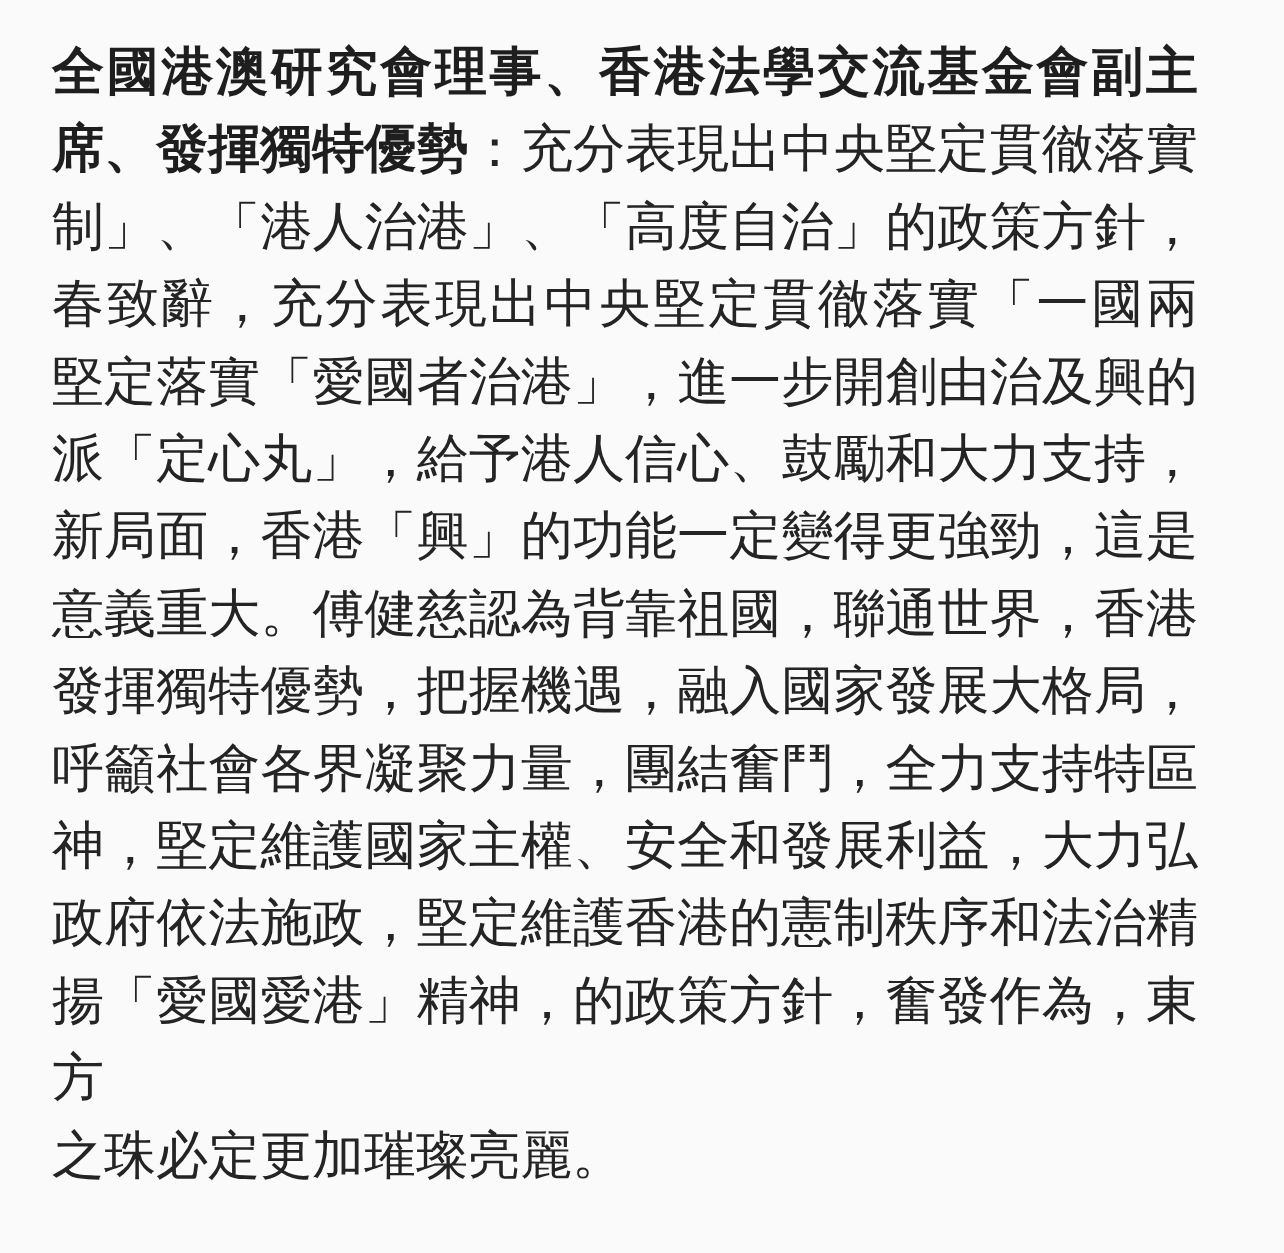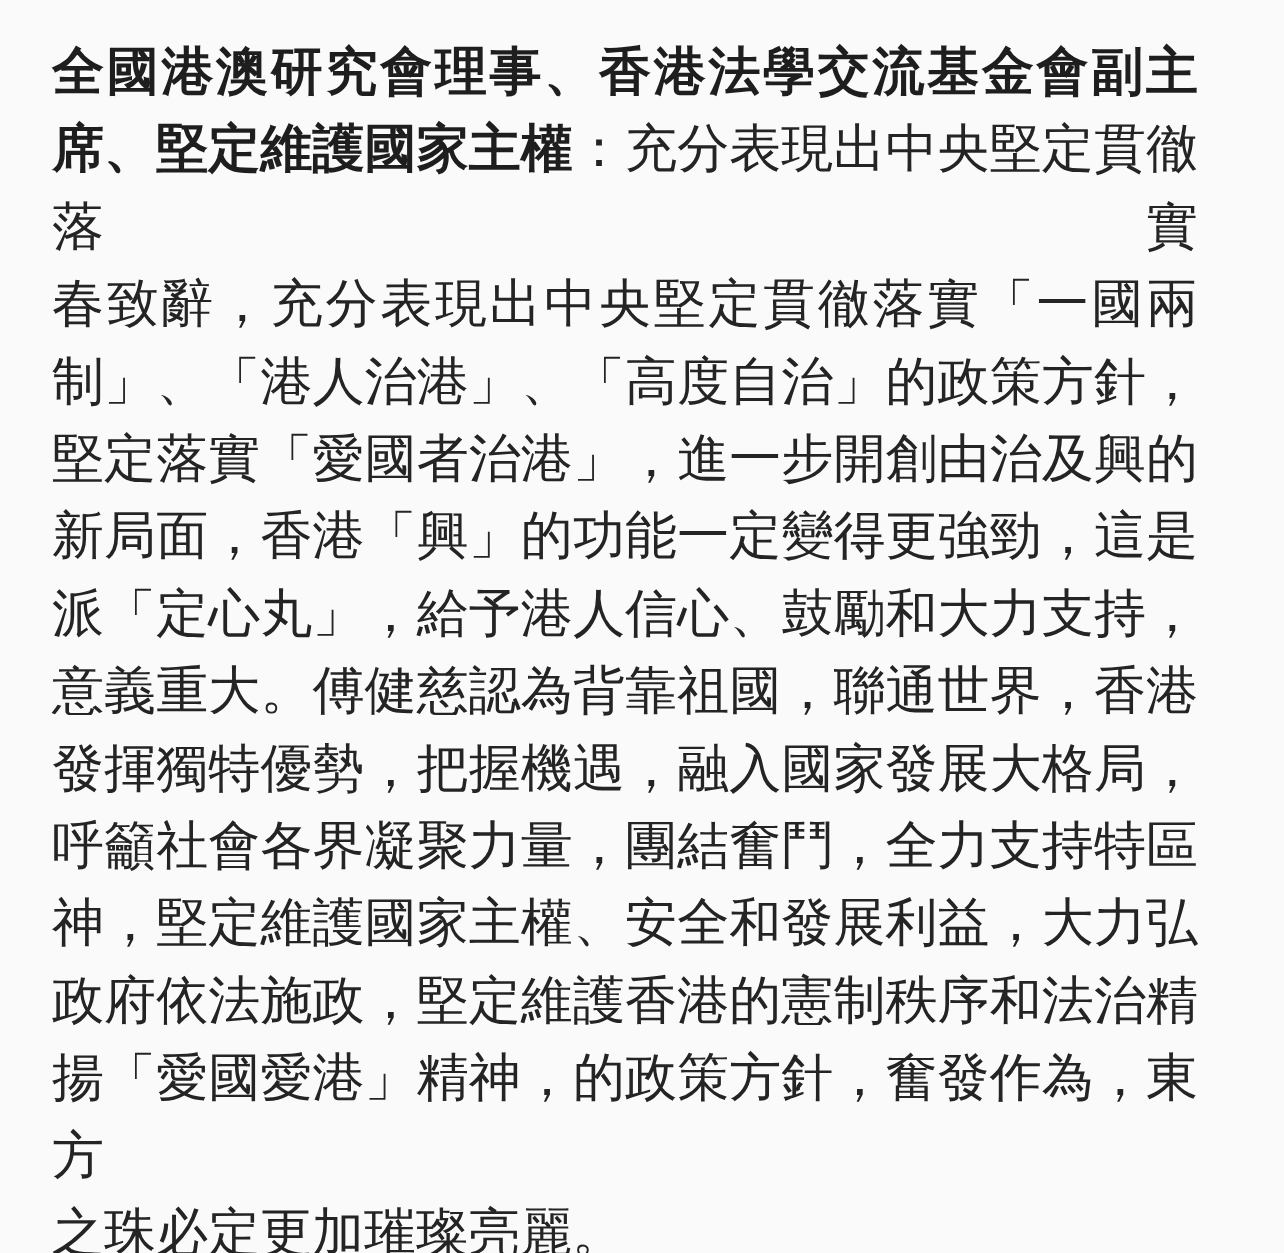--- a/index.html
+++ b/index.html
@@ -39,26 +39,26 @@
     font-weight: 700;
     color: #1e1e1e;
   }
 </style>
 </head>
 <body>
 
 <div class="page">
   <p class="article">
       <span class="line"><b>全國港澳研究會理事、香港法學交流基金會副主</b></span>
-      <span class="line"><b>席、堅定維護國家主權</b><span>：充分表現出中央堅定貫徹落實</span></span>
+      <span class="line"><b>席、發揮獨特優勢</b><span>：充分表現出中央堅定貫徹落實</span></span>
+      <span class="line"><span>制」、「港人治港」、「高度自治」的政策方針，</span></span>
       <span class="line"><span>春致辭，充分表現出中央堅定貫徹落實「一國兩</span></span>
-      <span class="line"><span>制」、「港人治港」、「高度自治」的政策方針，</span></span>
       <span class="line"><span>堅定落實「愛國者治港」，進一步開創由治及興的</span></span>
+      <span class="line"><span>派「定心丸」，給予港人信心、鼓勵和大力支持，</span></span>
       <span class="line"><span>新局面，香港「興」的功能一定變得更強勁，這是</span></span>
-      <span class="line"><span>派「定心丸」，給予港人信心、鼓勵和大力支持，</span></span>
       <span class="line"><span>意義重大。傅健慈認為背靠祖國，聯通世界，香港</span></span>
       <span class="line"><span>發揮獨特優勢，把握機遇，融入國家發展大格局，</span></span>
       <span class="line"><span>呼籲社會各界凝聚力量，團結奮鬥，全力支持特區</span></span>
       <span class="line"><span>神，堅定維護國家主權、安全和發展利益，大力弘</span></span>
       <span class="line"><span>政府依法施政，堅定維護香港的憲制秩序和法治精</span></span>
       <span class="line"><span>揚「愛國愛港」精神，的政策方針，奮發作為，東方</span></span>
       <span class="line last"><span>之珠必定更加璀璨亮麗。</span></span>
     </p>
 </div>
 

